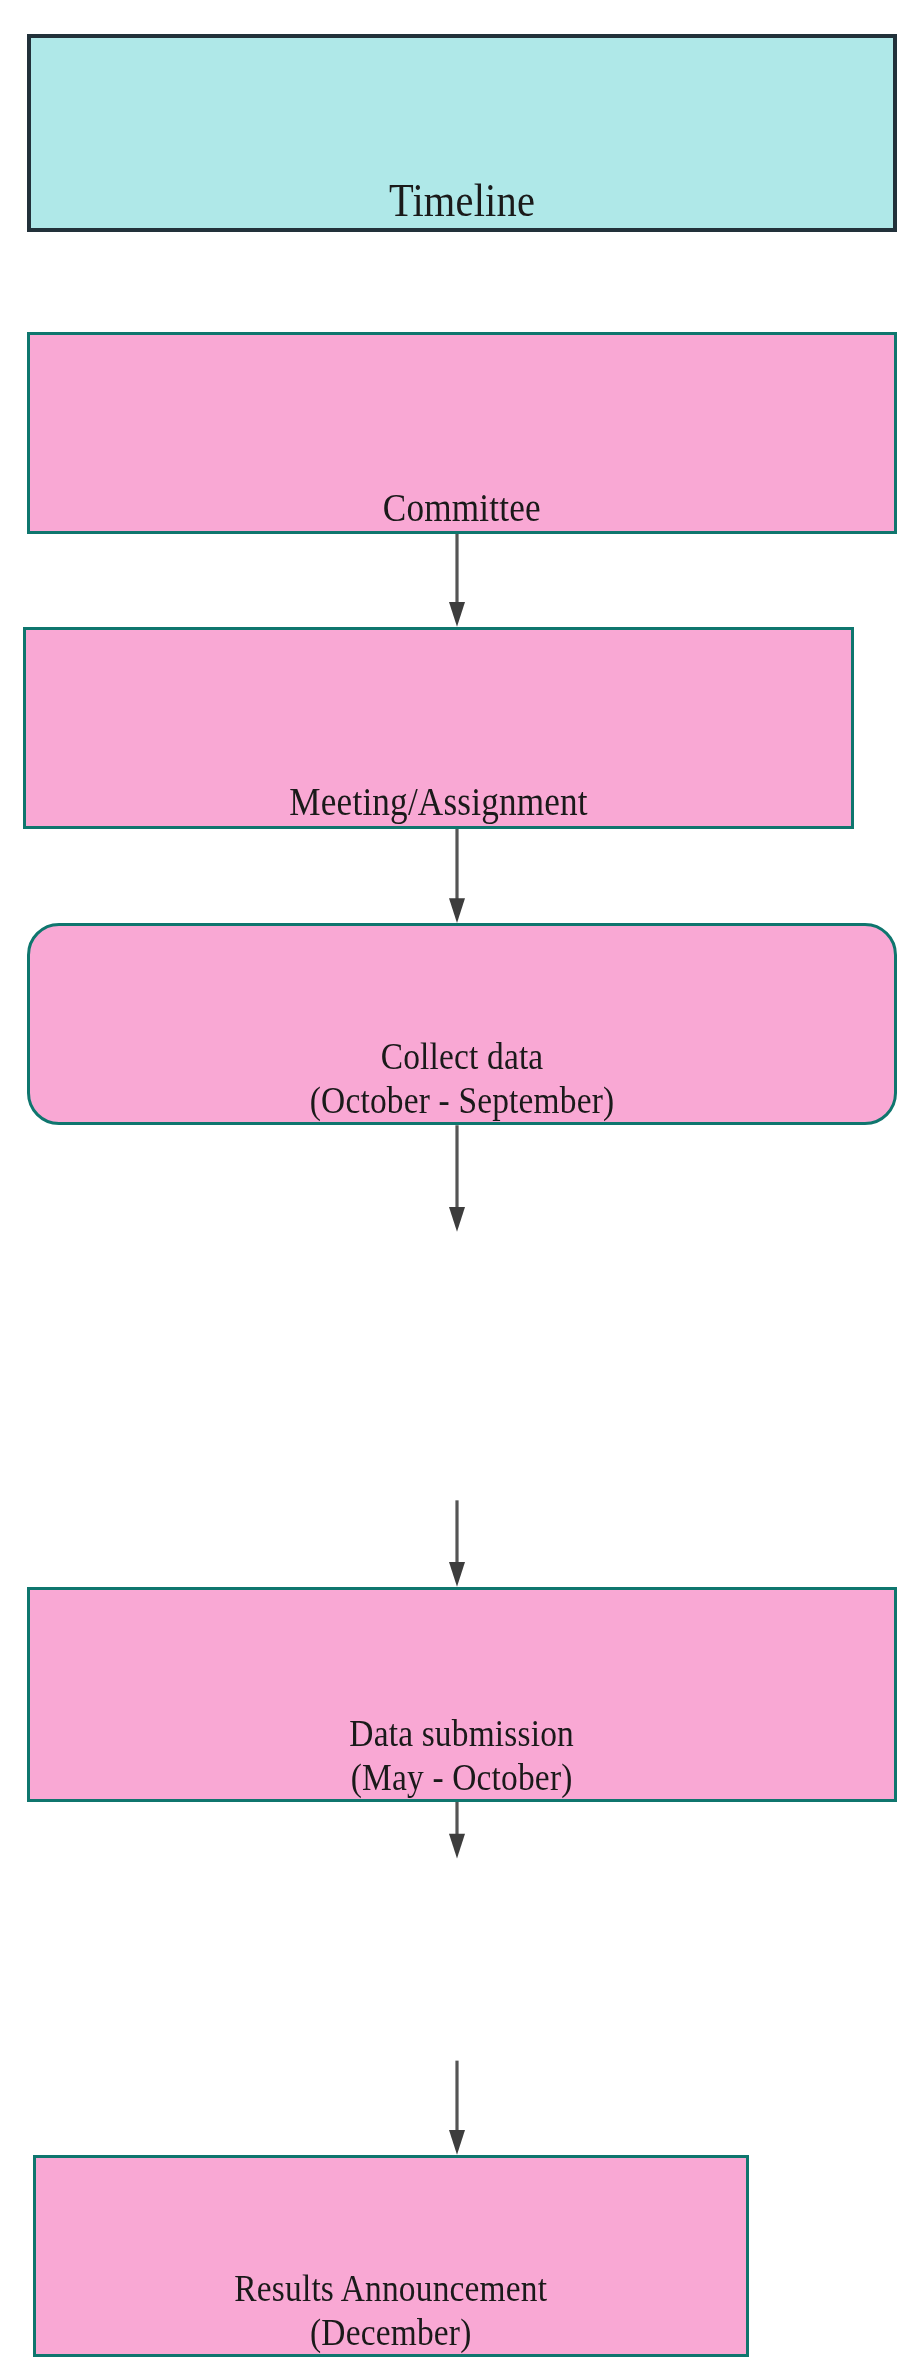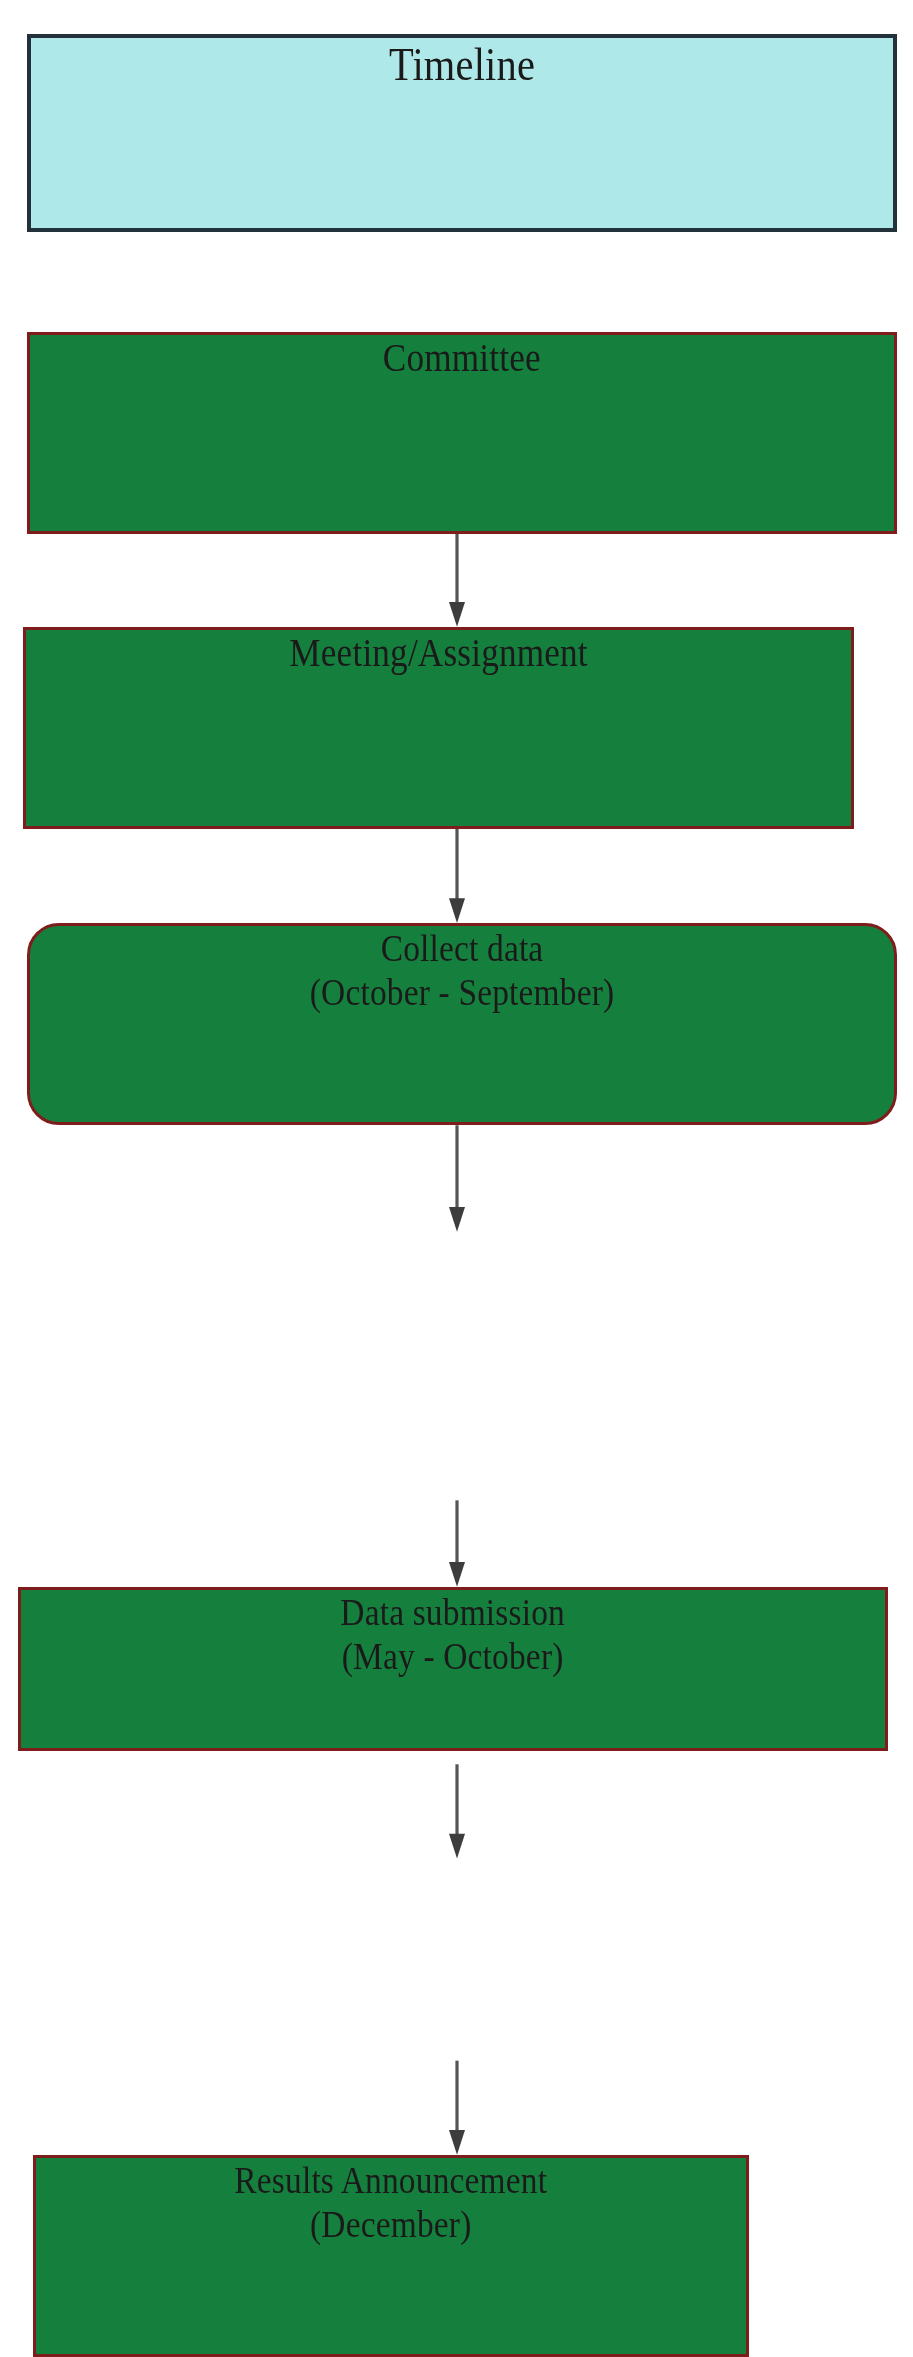--- a/index.html
+++ b/index.html
@@ -21,28 +21,28 @@
     left: 0;
     top: 0;
     width: 913px;
     height: 2357px;
   }
 
   .node {
     position: absolute;
     box-sizing: border-box;
     display: flex;
-    align-items: flex-start;
+    align-items: flex-end;
     justify-content: center;
     text-align: center;
   }
 
   .node-rect {
-    border: 3px solid #7f1d1d;
-    background: #15803d;
+    border: 3px solid #0f766e;
+    background: #f9a8d4;
   }
 
   .node-rect.header-node {
     background: #AFE8E8;
     border: 4px solid #22313a;
   }
 
   .node-label {
     display: block;
     color: #1a1a1a;
@@ -142,21 +142,21 @@
   </div>
 
   <div class="node node-rect" style="left: 27px; top: 923.043px; width: 870px; height: 202.205px; border-radius: 32px;">
     <span class="node-label" style="font-size:38px;">
       <span>Collect data</span>
       <span class="sub">(October - September)</span>
     </span>
   </div>
 
 
-  <div class="node node-rect" style="left: 18px; top: 1586.77px; width: 870px; height: 164px;">
+  <div class="node node-rect" style="left: 27px; top: 1586.77px; width: 870px; height: 215px;">
     <span class="node-label" style="font-size:38px;">
       <span>Data submission</span>
       <span class="sub">(May - October)</span>
     </span>
   </div>
 
 
   <div class="node node-rect" style="left: 33px; top: 2154.8px; width: 716px; height: 202.205px;">
     <span class="node-label" style="font-size:38px;">
       <span>Results Announcement</span>

